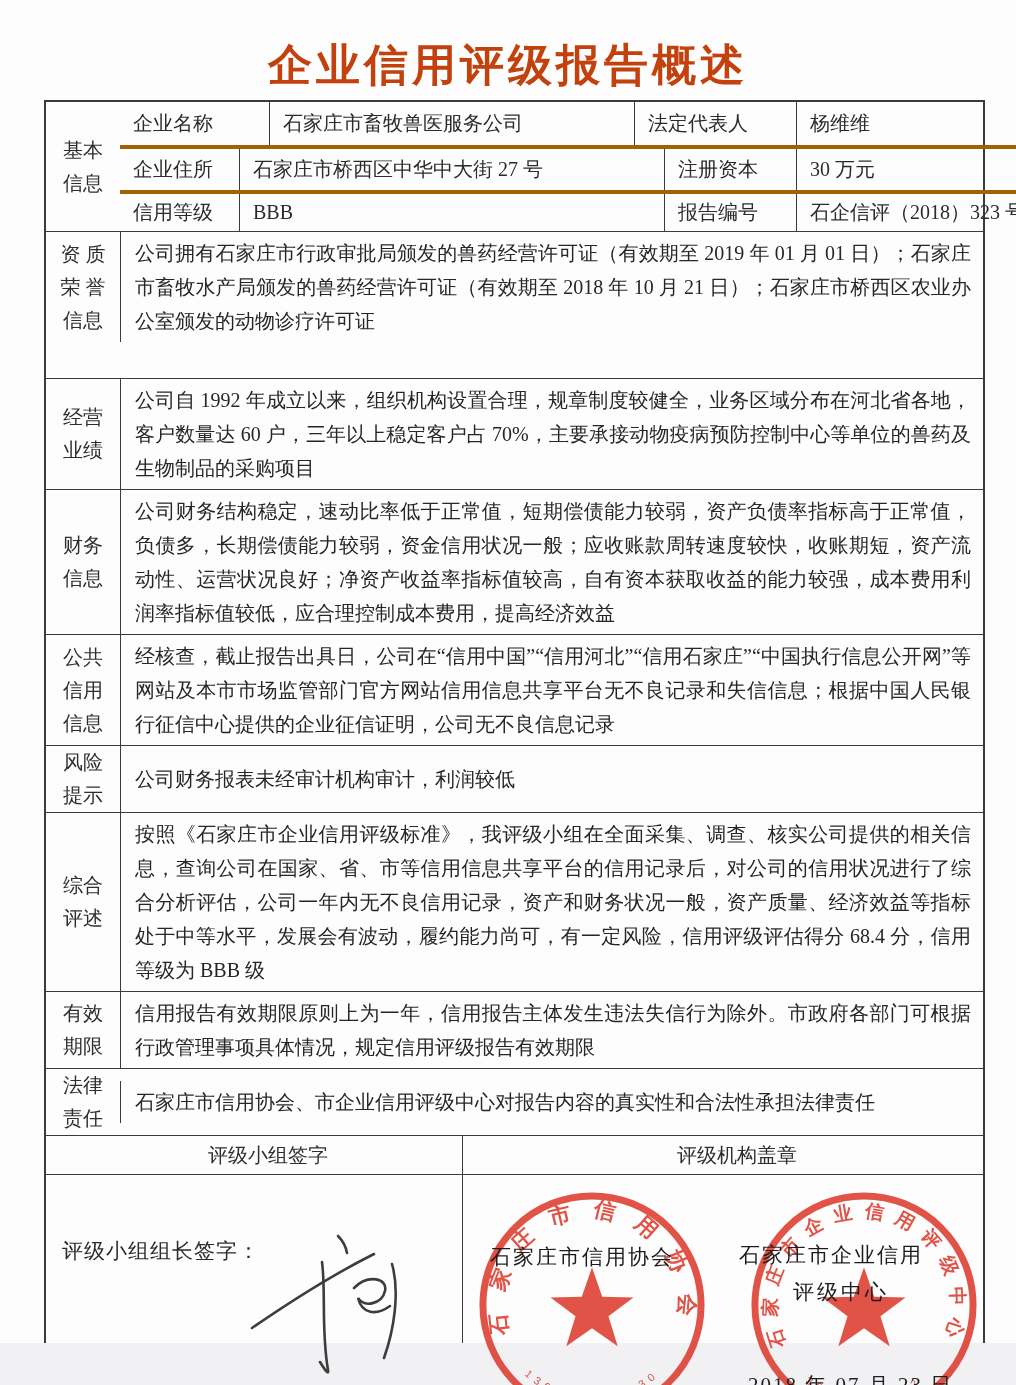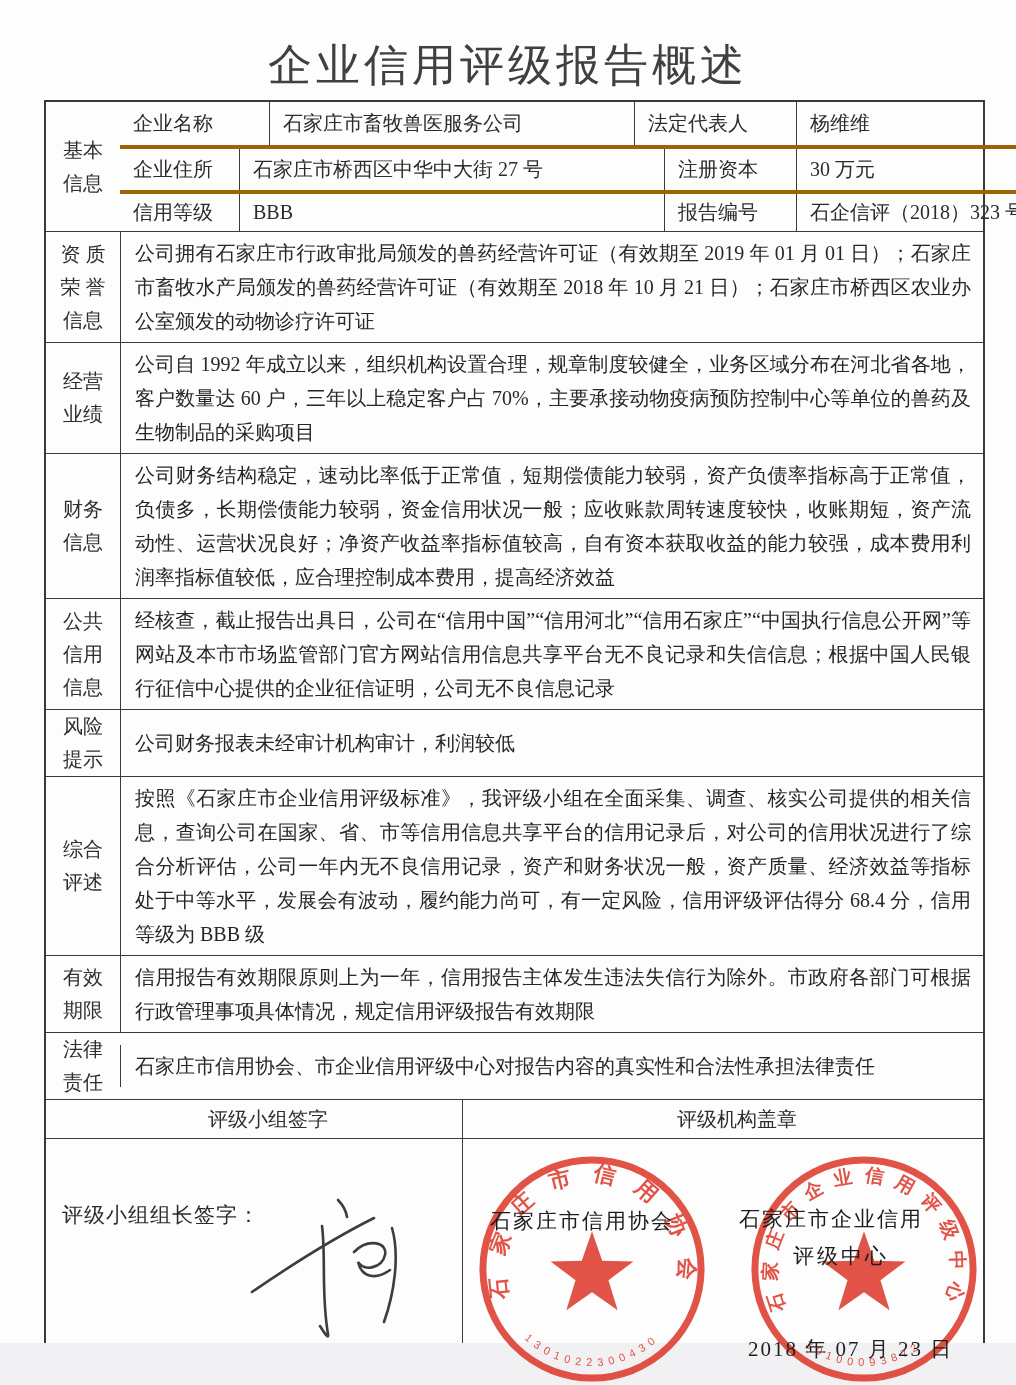--- a/index.html
+++ b/index.html
@@ -10,22 +10,22 @@
     font-family:"Liberation Serif","DejaVu Serif",serif;
     color:#2b2b2b;
     overflow:hidden;
   }
   .page-bottom-strip{
     position:absolute; left:0; bottom:0; width:100%; height:42px;
     background:#f1f0f3;
   }
   .doc-title{
     position:absolute; top:36px; left:0; width:100%;
-    text-align:center; font-size:44px; font-weight:400;
-    letter-spacing:4px; color:#404040;
+    text-align:center; font-size:44px; font-weight:700;
+    letter-spacing:4px; color:#c2410c;
   }
   .tbl{
     position:absolute; left:44px; top:100px; width:941px;
     border:2px solid #3a3a3a;
     background:#fdfdfd;
   }
   .row{ display:flex; border-top:1px solid #3a3a3a; }
   .row:first-child{ border-top:none; }
   .cell{ border-left:1px solid #3a3a3a; }
   .cell:first-child{ border-left:none; }
@@ -48,21 +48,21 @@
   .subrow{ display:flex; border-top:4px solid #a16207; }
   .subrow:first-child{ border-top:none;gap:30px; }
   .subrow .cell{ display:flex; align-items:center; font-size:20px; padding:0 10px 0 13px; }
   .w-label1{ width:119px; flex:0 0 119px; }
   .w-val1{ width:335px; flex:1 0 330px; }
   .w-label2{ width:132px; flex:0 0 132px; }
   .w-val2{ width:281px; flex:0 0 281px; }
   .h-r1{ min-height:43px; } .h-r2{ min-height:45px; } .h-r3{ min-height:41px; }
 
   .sec-qual   { min-height:110px; }
-  .sec-perf   { min-height:100px; }
+  .sec-perf   { min-height:100px;margin-top:36px; }
   .sec-fin    { min-height:140px; }
   .sec-pub    { min-height:103px; }
   .sec-risk   { min-height:64px; }
   .sec-sum    { min-height:163px; }
   .sec-valid  { min-height:74px; }
   .sec-legal  { min-height:64px;align-items:center; }
 
   .sign-header{ min-height:39px; }
   .sign-header .cell{
     display:flex; align-items:center; justify-content:center;

